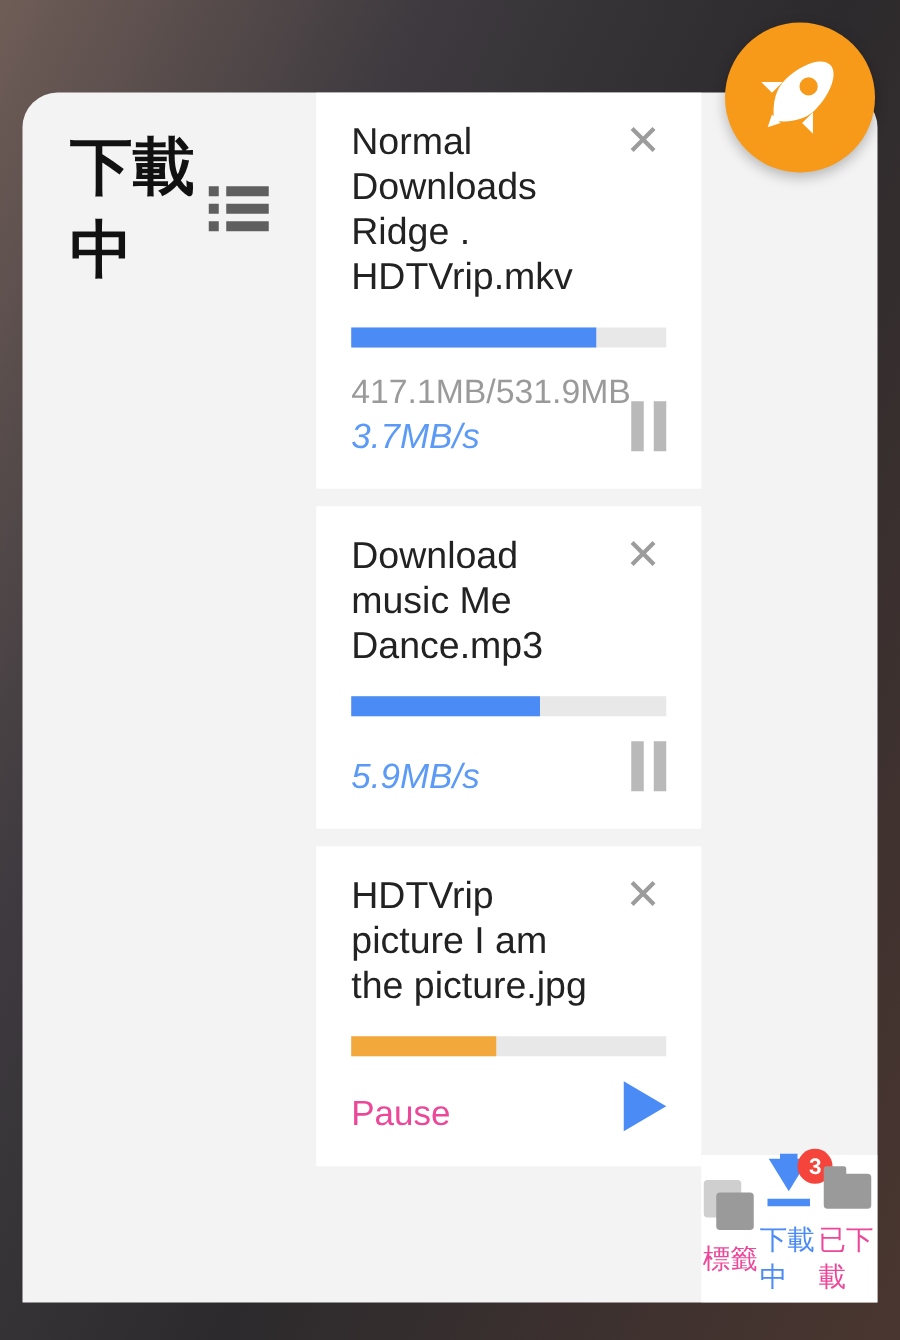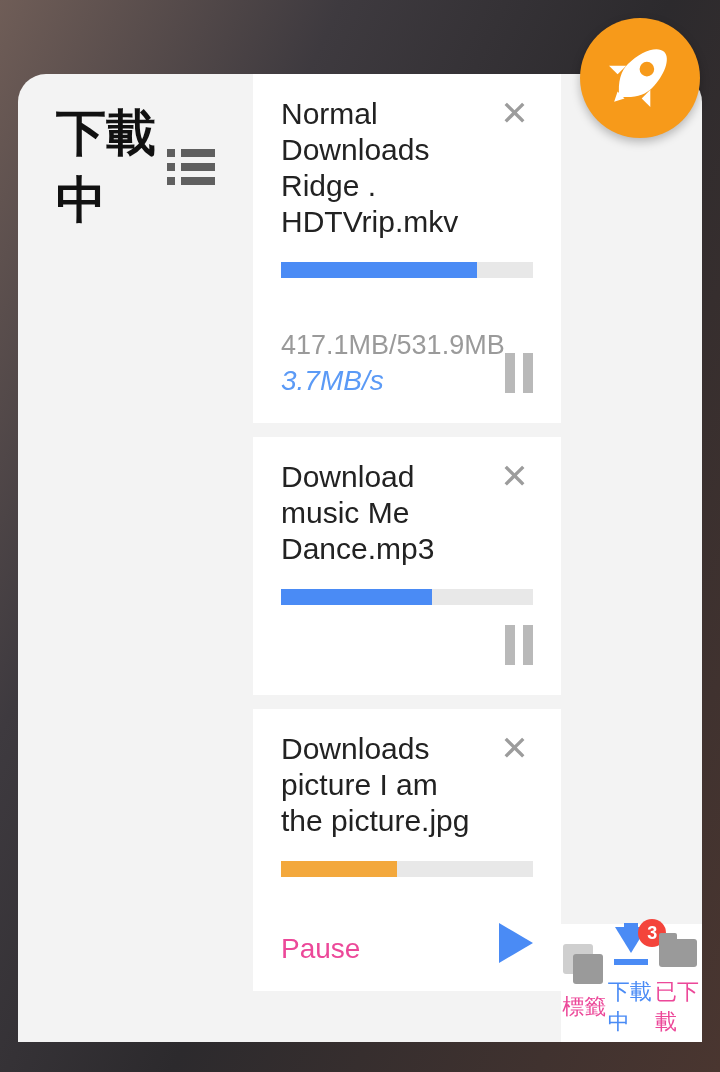--- a/index.html
+++ b/index.html
@@ -87,21 +87,21 @@
   .prog-fill {
     height:100%;
   }
   .prog-blue { background:#4a8bf5; }
   .prog-orange { background:#f3a83c; }
   .item-bot {
     display:flex;
     align-items:flex-end;
     margin-top: 20px;
   }
-  .stats { flex:1;margin-top:32px; }
+  .stats { flex:1; }
   .sizes {
     font-size: 27px;
     color:#9a9a9a;
   }
   .speed {
     font-size: 28px;
     margin-top: 4px;
   }
   .speed-blue { color:#5b9af6;font-style:italic; }
   .speed-orange { color:#ec4899; }
@@ -253,31 +253,32 @@
     <div class="item">
       <div class="item-top">
         <div class="fname">Download music Me Dance.mp3</div>
         <div class="close">✕</div>
       </div>
       <div class="prog">
         <div class="prog-fill prog-blue" style="width:60%"></div>
       </div>
       <div class="item-bot">
         <div class="stats">
+          <div class="speed speed-blue">5.9MB/s</div>
         </div>
         <div class="pause-btn">
             <span></span>
             <span></span>
           </div>
       </div>
     </div>
 
     <div class="item">
       <div class="item-top">
-        <div class="fname">Downloads picture I am the picture.jpg</div>
+        <div class="fname">HDTVrip picture I am the picture.jpg</div>
         <div class="close">✕</div>
       </div>
       <div class="prog">
         <div class="prog-fill prog-orange" style="width:46%"></div>
       </div>
       <div class="item-bot">
         <div class="stats">
           <div class="speed speed-orange">Pause</div>
         </div>
         <div class="play-btn"></div>

